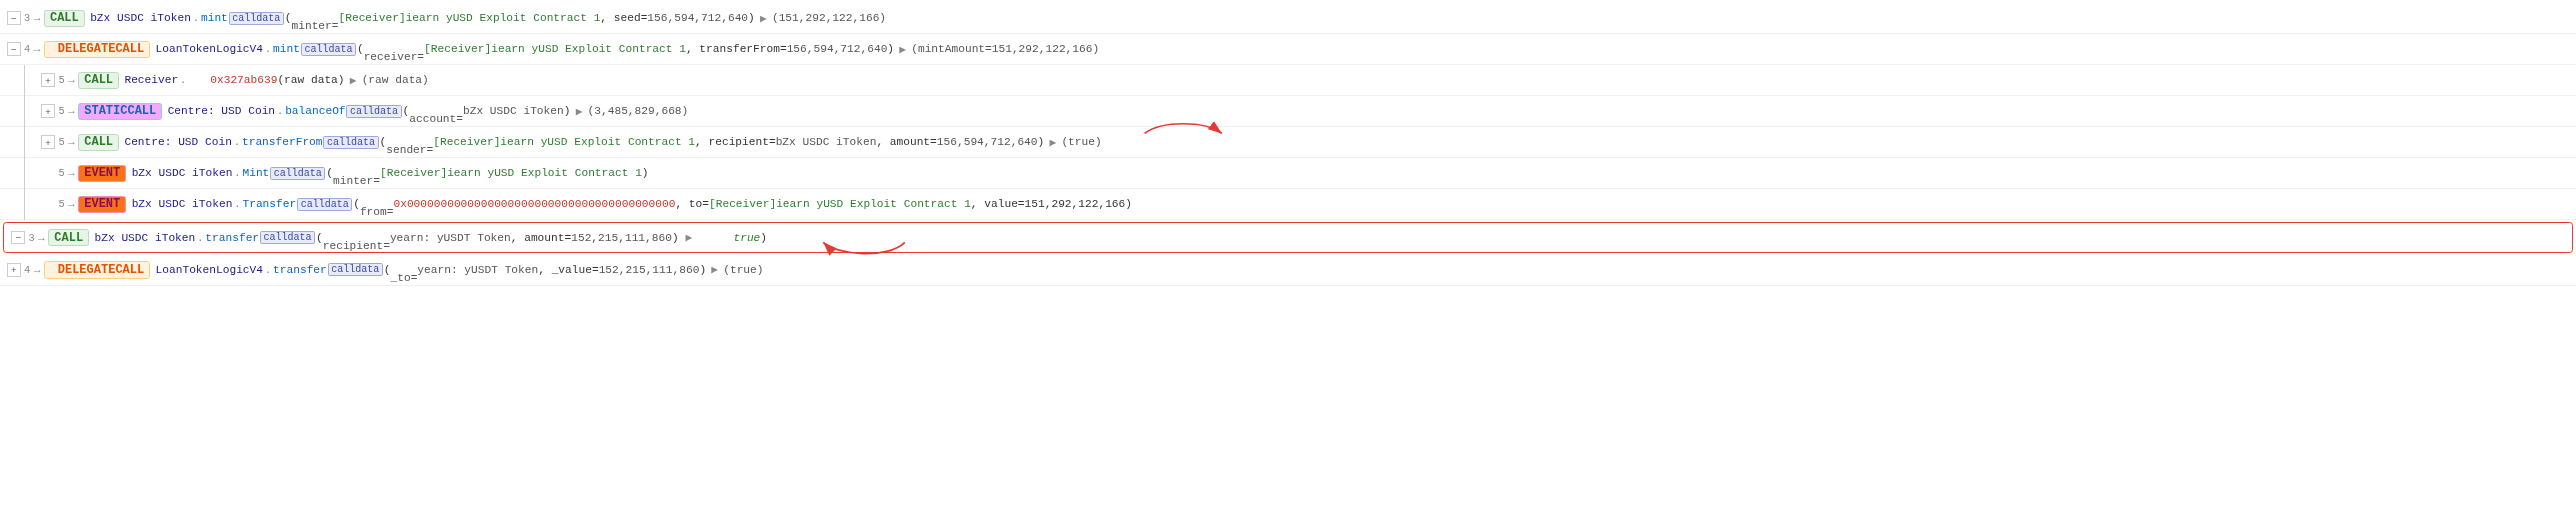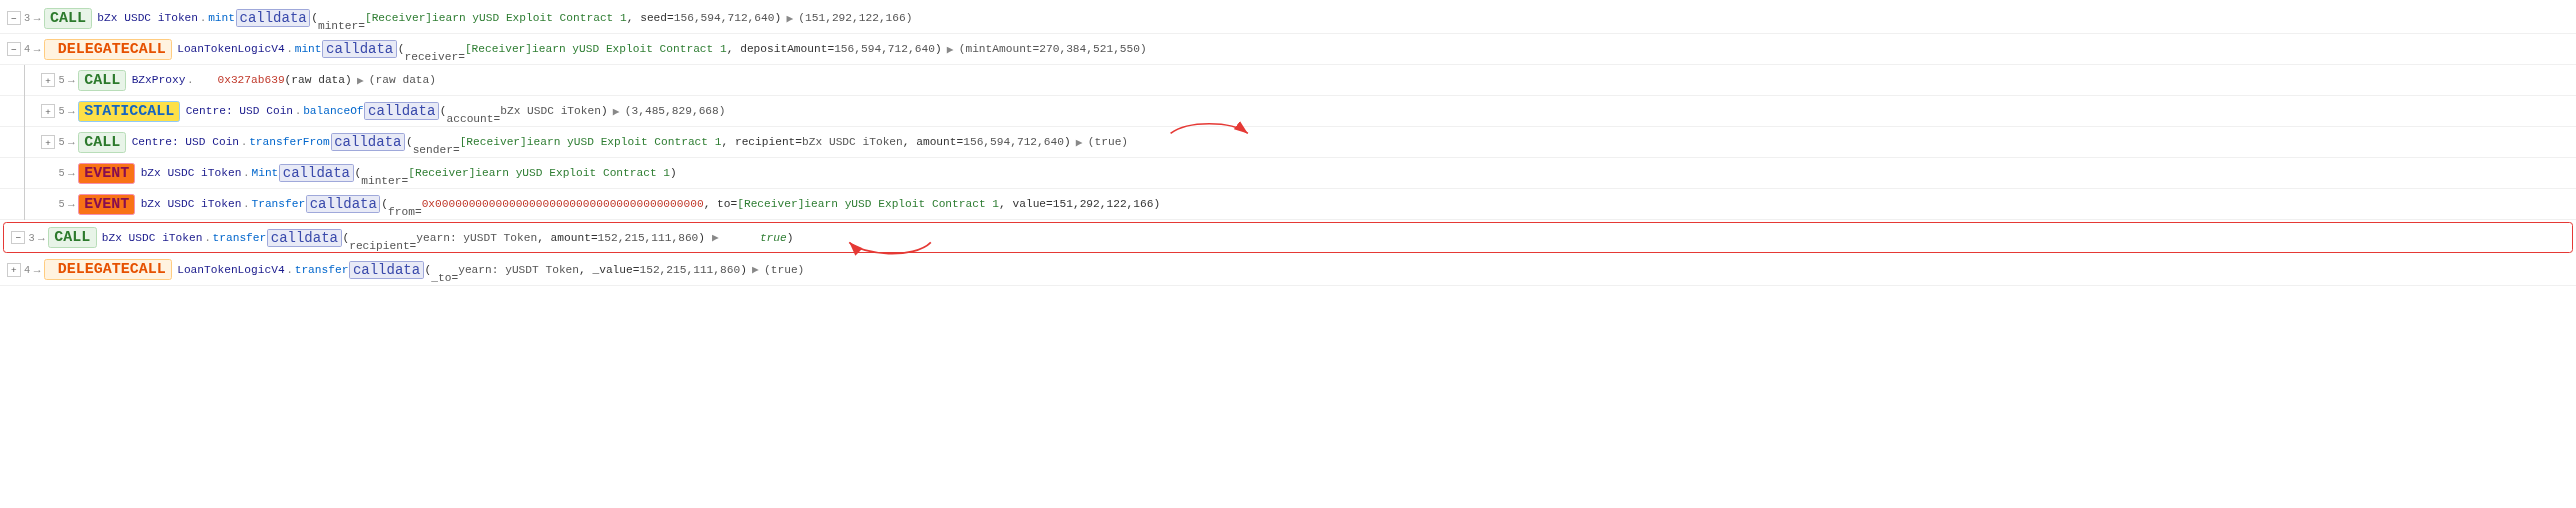--- a/index.html
+++ b/index.html
@@ -42,40 +42,40 @@
       font-size: 10.3px;
     }
     .arrow {
       color: #888;
       margin-right: 3.4px;
     }
     .badge {
       display: inline-block;
       padding: 0.9px 5.2px;
       border-radius: 2.6px;
-      font-size: 15px;
+      font-size: 12px;
       font-weight: bold;
       margin-right: 5.2px;
       flex-shrink: 0;
     }
     .badge-call { background: #e8f4e8; color: #2d7a2d; border: 0.9px solid #b8ddb8; }
     .badge-delegatecall { background: #fff3e0; color: #e65100; border: 0.9px solid #ffcc80; padding-left: 13px; }
-    .badge-staticcall { background: #fde047; color: #1565c0; border: 0.9px solid #90caf9; }
+    .badge-staticcall { background: #f0abfc; color: #1565c0; border: 0.9px solid #90caf9; }
     .badge-event { background: #f97316; color: #880e4f; border: 0.9px solid #f48fb1; }
 
     .contract-name { color: #1a1a8c; font-weight: 500; }
     .method-name { color: #0066cc; }
     .calldata-badge {
       display: inline-block;
       background: #e8eaf6;
       color: #3949ab;
       border: 0.9px solid #9fa8da;
       border-radius: 1.7px;
       padding: 0px 2.6px;
-      font-size: 14px;
+      font-size: 10px;
       margin: 0 0.9px;
       vertical-align: middle;
     }
     .param-key { color: #555; margin-top: 16px; }
     .param-val-receiver { color: #2e7d32; }
     .param-val-address { color: #c0392b; }
     .param-val-number { color: #555; }
     .separator { color: #888; margin: 0 1.7px; }
     .result-arrow { color: #888; margin: 0 5.2px; }
     .result-val { color: #555; }
@@ -125,34 +125,34 @@
       <span class="depth-num">4</span>
       <span class="arrow">→</span>
       <span class="badge badge-delegatecall">DELEGATECALL</span>
       <span class="contract-name">LoanTokenLogicV4</span>
       <span class="separator">.</span>
       <span class="method-name">mint</span>
       <span class="calldata-badge">calldata</span>
       <span>(</span>
       <span class="param-key">receiver=</span>
       <span class="param-val-receiver">[Receiver]iearn yUSD Exploit Contract 1</span>
-      <span>, depositAmount=</span>
+      <span>, transferFrom=</span>
       <span class="param-val-number">156,594,712,640</span>
       <span>)</span>
       <span class="result-arrow">▶</span>
-      <span class="result-val">(mintAmount=270,384,521,550)</span>
-    </div>
-
-    <div class="trace-row" style="padding-left: 24px;">
-      <span class="pipe-indent" style="border-left:0.9px solid #ccc; width:13.8px; height:31px; display:inline-block; margin-right:3.4px; align-self:stretch;"></span>
-      <button class="expand-btn">+</button>
-      <span class="depth-num">5</span>
-      <span class="arrow">→</span>
-      <span class="badge badge-call">CALL</span>
-      <span class="contract-name">BZxProxy</span>
+      <span class="result-val">(mintAmount=151,292,122,166)</span>
+    </div>
+
+    <div class="trace-row" style="padding-left: 24px;">
+      <span class="pipe-indent" style="border-left:0.9px solid #ccc; width:13.8px; height:31px; display:inline-block; margin-right:3.4px; align-self:stretch;"></span>
+      <button class="expand-btn">+</button>
+      <span class="depth-num">5</span>
+      <span class="arrow">→</span>
+      <span class="badge badge-call">CALL</span>
+      <span class="contract-name">Receiver</span>
       <span class="separator">.</span>
       <span class="method-name" style="color:#c0392b;margin-left:22px;">0x327ab639</span>
       <span>(raw data)</span>
       <span class="result-arrow">▶</span>
       <span class="result-val">(raw data)</span>
     </div>
 
     <div class="trace-row" style="padding-left: 24px;">
       <span class="pipe-indent" style="border-left:0.9px solid #ccc; width:13.8px; height:31px; display:inline-block; margin-right:3.4px; align-self:stretch;"></span>
       <button class="expand-btn">+</button>

